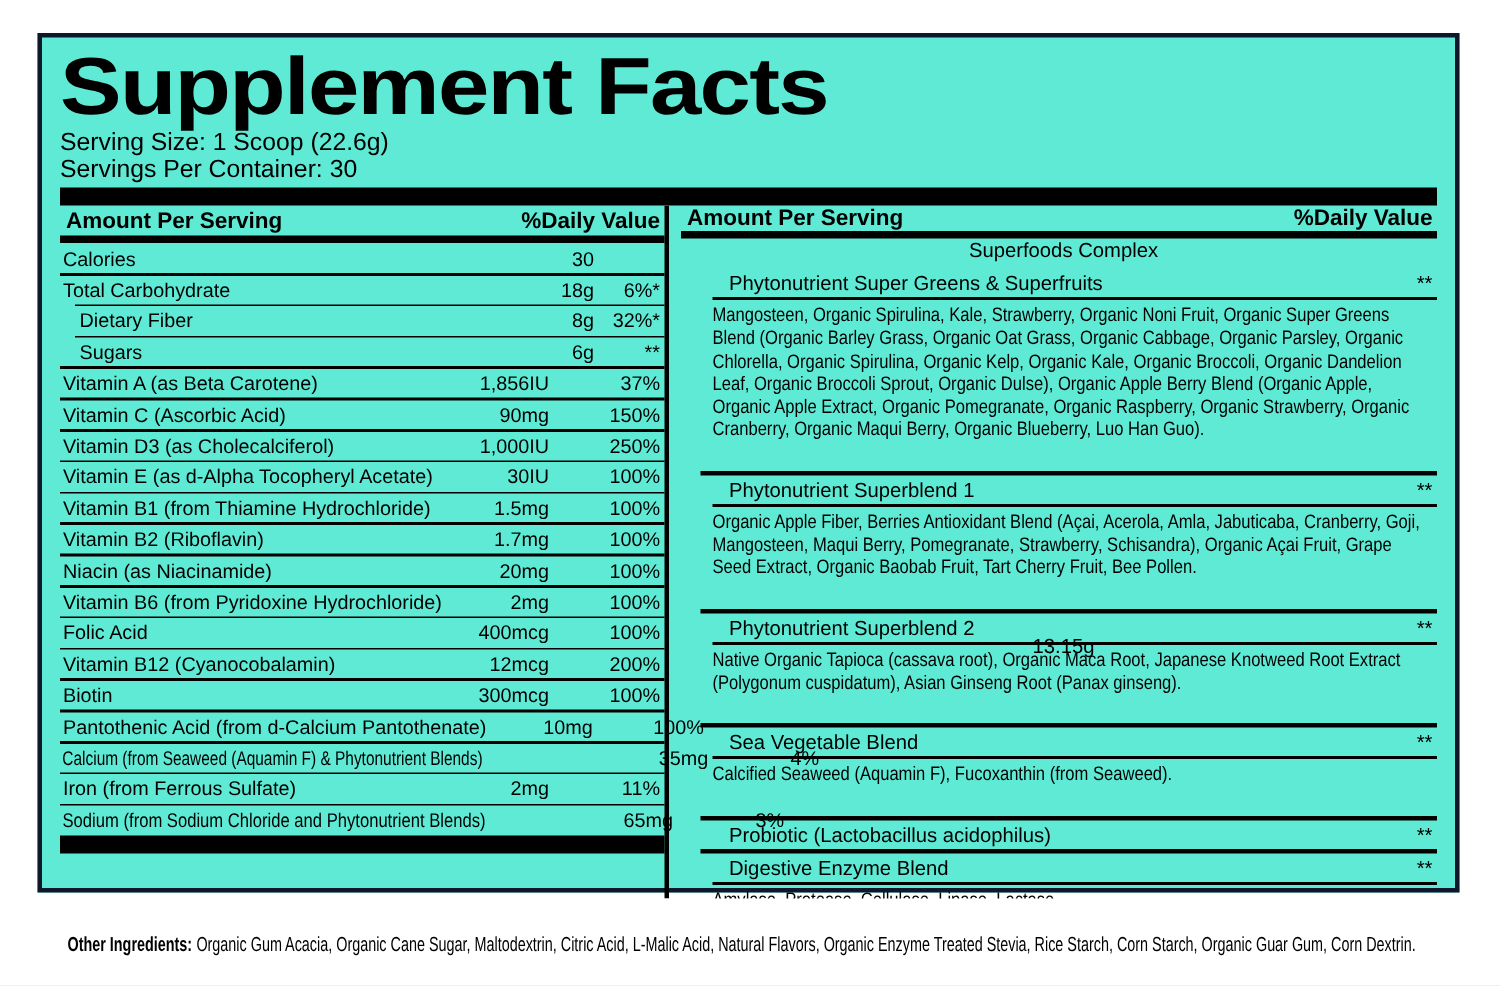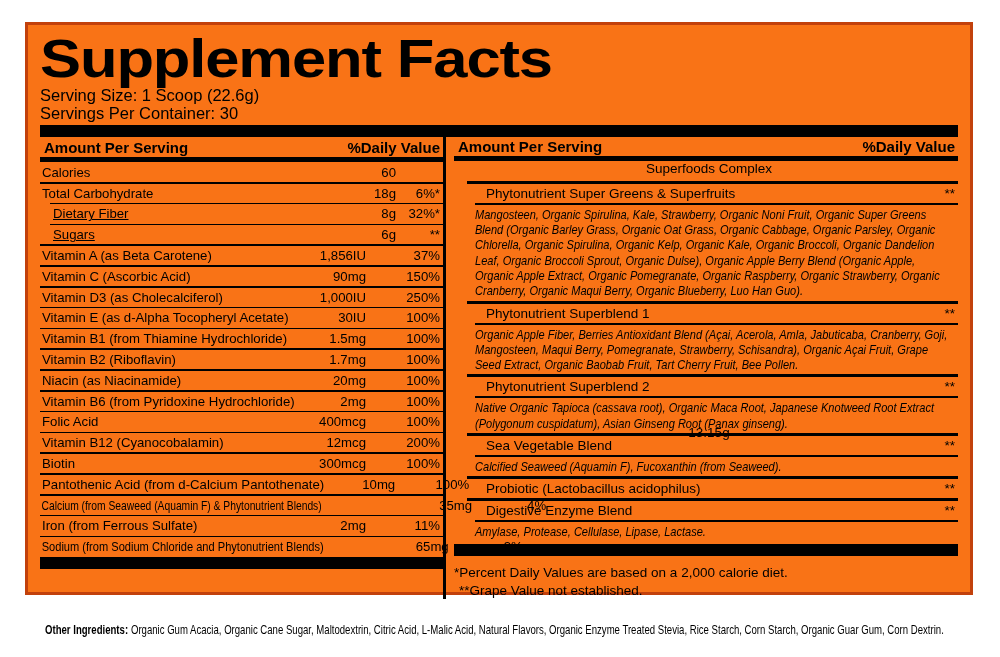--- a/index.html
+++ b/index.html
@@ -1,51 +1,51 @@
 <!DOCTYPE html>
 <html><head>
 <meta charset="utf-8">
 <style>
   * { margin:0; padding:0; box-sizing:border-box; }
   html,body { width:1000px; height:657px; background:#ffffff; color:#000;
     font-family:"Liberation Sans", sans-serif; overflow:hidden; }
   .label-box { position:absolute; left:25px; top:22px; width:948px; height:573px;
-    border:3px solid #c2410c; padding:0 12px; background:#f97316; }
+    border:3px solid #0f172a; padding:0 12px; background:#5eead4; }
   .title-wrap { padding-top:8px; height:58px; }
   .facts-title { font-size:54px; font-weight:bold; letter-spacing:-1px; line-height:50px;
     white-space:nowrap; transform:scaleX(1.14); transform-origin:left top; }
   .serving-info { margin-top:3px; font-size:16.5px; line-height:18px; }
   .top-bar { height:12px; background:#000; margin-top:3px; }
   .columns { display:flex; align-items:stretch; height:462px; overflow:hidden; }
   .left-col { width:406px; flex:0 0 406px; border-right:3px solid #000; }
   .right-col { flex:1 1 auto; padding-left:8px; display:flex; flex-direction:column; }
   .col-header { height:25px; border-bottom:5px solid #000; display:flex; align-items:center;
     justify-content:space-between; font-weight:bold; font-size:15px; padding:0 3px 0 4px;
     white-space:nowrap; }
   
   .nrow { height:20.8px; display:flex; align-items:center; font-size:13.2px; position:relative; }
   .nrow::before { content:""; position:absolute; top:-0.8px; left:0; right:0; height:1.6px; background:#000; }
   .nrow.first::before { display:none; }
   .nrow.sub::before { left:10px; }
-  .nrow.sub .cell-label { padding-left:13px;text-decoration:underline; }
+  .nrow.sub .cell-label { padding-left:13px; }
   .cell-label { flex:1 1 auto; white-space:nowrap; padding-left:2px; overflow:visible; }
   .cell-amt { flex:0 0 104px; text-align:right; padding-right:33px; white-space:nowrap; }
   .amt-near .cell-amt { padding-right:3px; }
   .cell-dv { flex:0 0 44px; text-align:right; padding-right:3px; white-space:nowrap; }
   .left-end-bar { height:12px; background:#000; }
   
   .complex-row { height:20px; display:flex; align-items:center; font-size:13.5px; padding-left:6px;flex-direction:column; }
   .complex-label { flex:0 0 264px; }
   .complex-amt { flex:1 1 auto; }
   .sep-major { height:3px; background:#000; margin-left:13px; }
   .sec-title { height:19px; display:flex; align-items:center; font-size:13.5px; padding-left:13px; }
   .sec-title-text { flex:1 1 auto; white-space:nowrap;margin-left:19px; }
   .sec-dv { padding-right:3px; }
   .sep-minor { height:2px; background:#000; margin-left:21px; }
-  .sec-ing { padding:2px 8px 2px 21px;font-style:italic; }
+  .sec-ing { padding:2px 8px 20px 21px; }
   .sec-ing-inner { font-size:13px; line-height:15.3px; width:118%;
     transform:scaleX(0.85); transform-origin:top left; }
   .right-end-bar { height:13px; background:#000; margin-top:2px; }
   .footnotes { margin-top:8px; font-size:13.5px; line-height:17.5px; }
   .footnote-2 { padding-left:5px; }
   
   .other-ingredients { position:absolute; left:45px; top:622px; width:930px; }
   .oi-inner { white-space:nowrap; font-size:13.5px; transform:scaleX(0.71);
     transform-origin:left center; }
   .oi-inner b { margin-right:4px; }
@@ -66,21 +66,21 @@
   <div class="columns">
 
     <div class="left-col">
       <div class="col-header">
         <span>Amount Per Serving</span>
         <span>%Daily Value</span>
       </div>
       <div>
           <div class="nrow first amt-near">
     <span class="cell-label">Calories</span>
-    <span class="cell-amt">60</span>
+    <span class="cell-amt">30</span>
     <span class="cell-dv"></span>
   </div>
           <div class="nrow amt-near">
     <span class="cell-label">Total Carbohydrate</span>
     <span class="cell-amt">18g</span>
     <span class="cell-dv">6%*</span>
   </div>
           <div class="nrow amt-near sub">
     <span class="cell-label">Dietary Fiber</span>
     <span class="cell-amt">8g</span>

